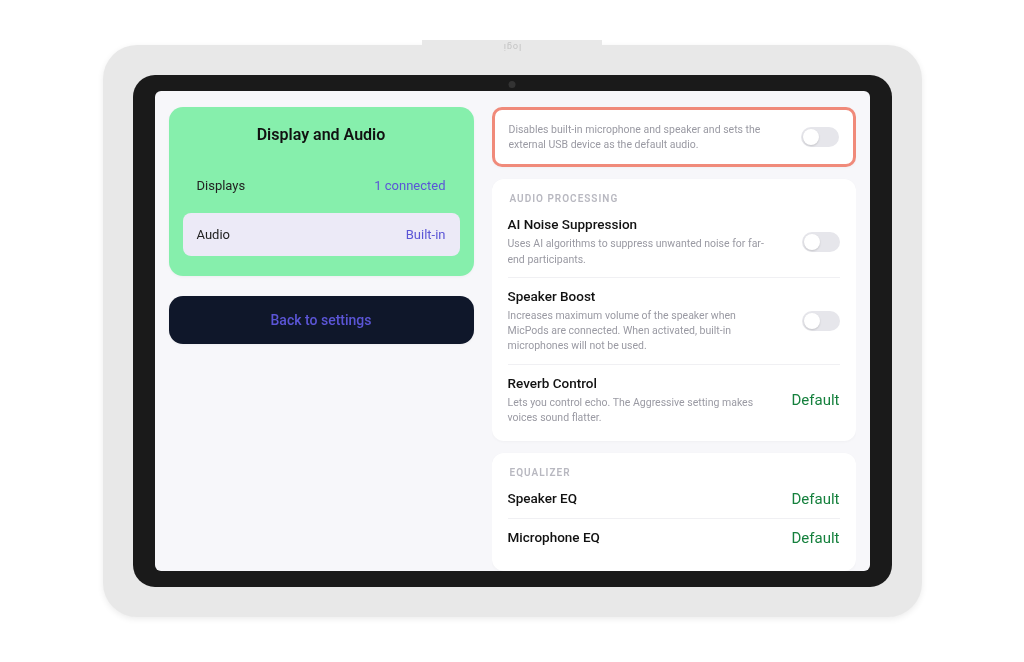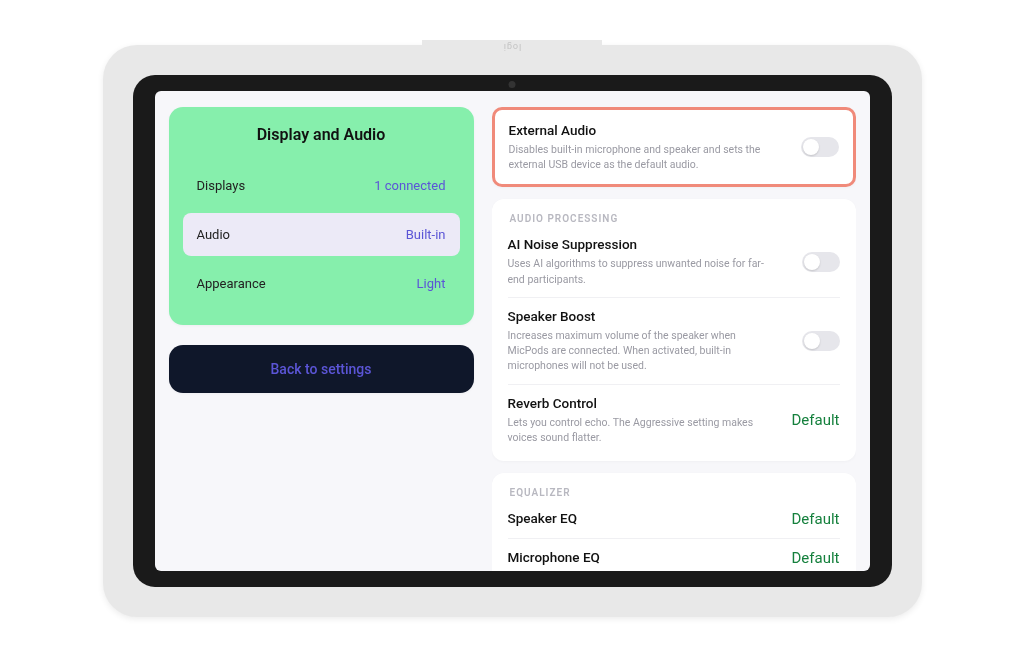--- a/index.html
+++ b/index.html
@@ -212,38 +212,33 @@
           <div class="nav-row">
             <span>Displays</span>
             <span class="nav-value">1 connected</span>
           </div>
 
           <div class="nav-row selected">
             <span>Audio</span>
             <span class="nav-value">Built-in</span>
           </div>
 
-          <div class="nav-row">
-            <span>Appearance</span>
-            <span class="nav-value">Light</span>
-          </div>
         </div>
 
         <div class="back-btn">
           <span>Back to settings</span>
         </div>
       </div>
 
       <div class="right-panel">
         <div class="scroll-area">
 
           <div class="section highlight">
             <div class="row" style="padding:0;">
               <div class="row-text">
-                <div class="row-title">External Audio</div>
                 <div class="row-desc">Disables built-in microphone and speaker and sets the external USB device as the default audio.</div>
               </div>
               <div class="toggle"></div>
             </div>
           </div>
 
           <div class="section" style="padding-top:8px; padding-bottom:6px;">
             <div class="group-label">AUDIO PROCESSING</div>
 
             <div class="row">

